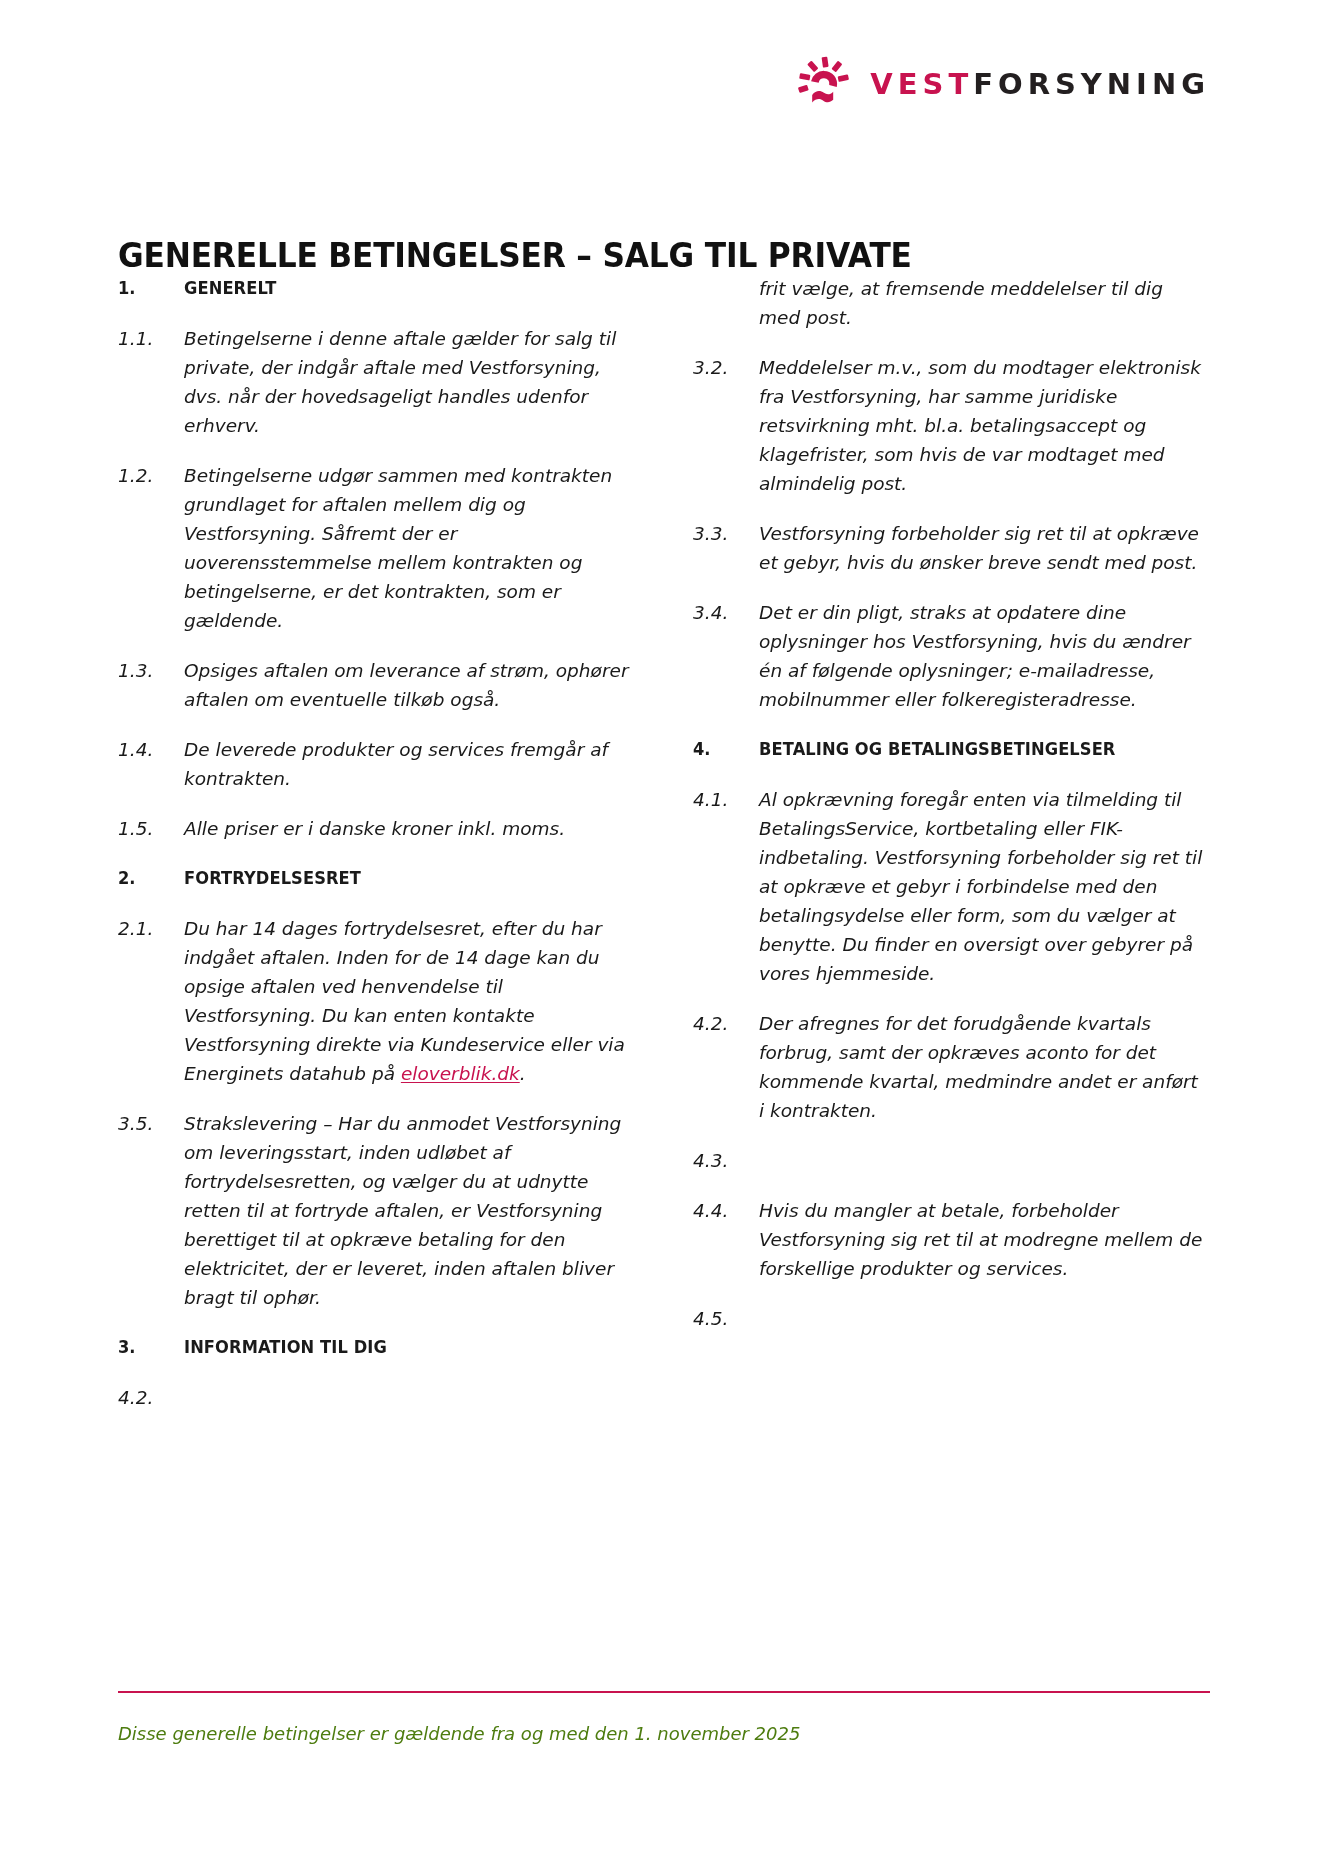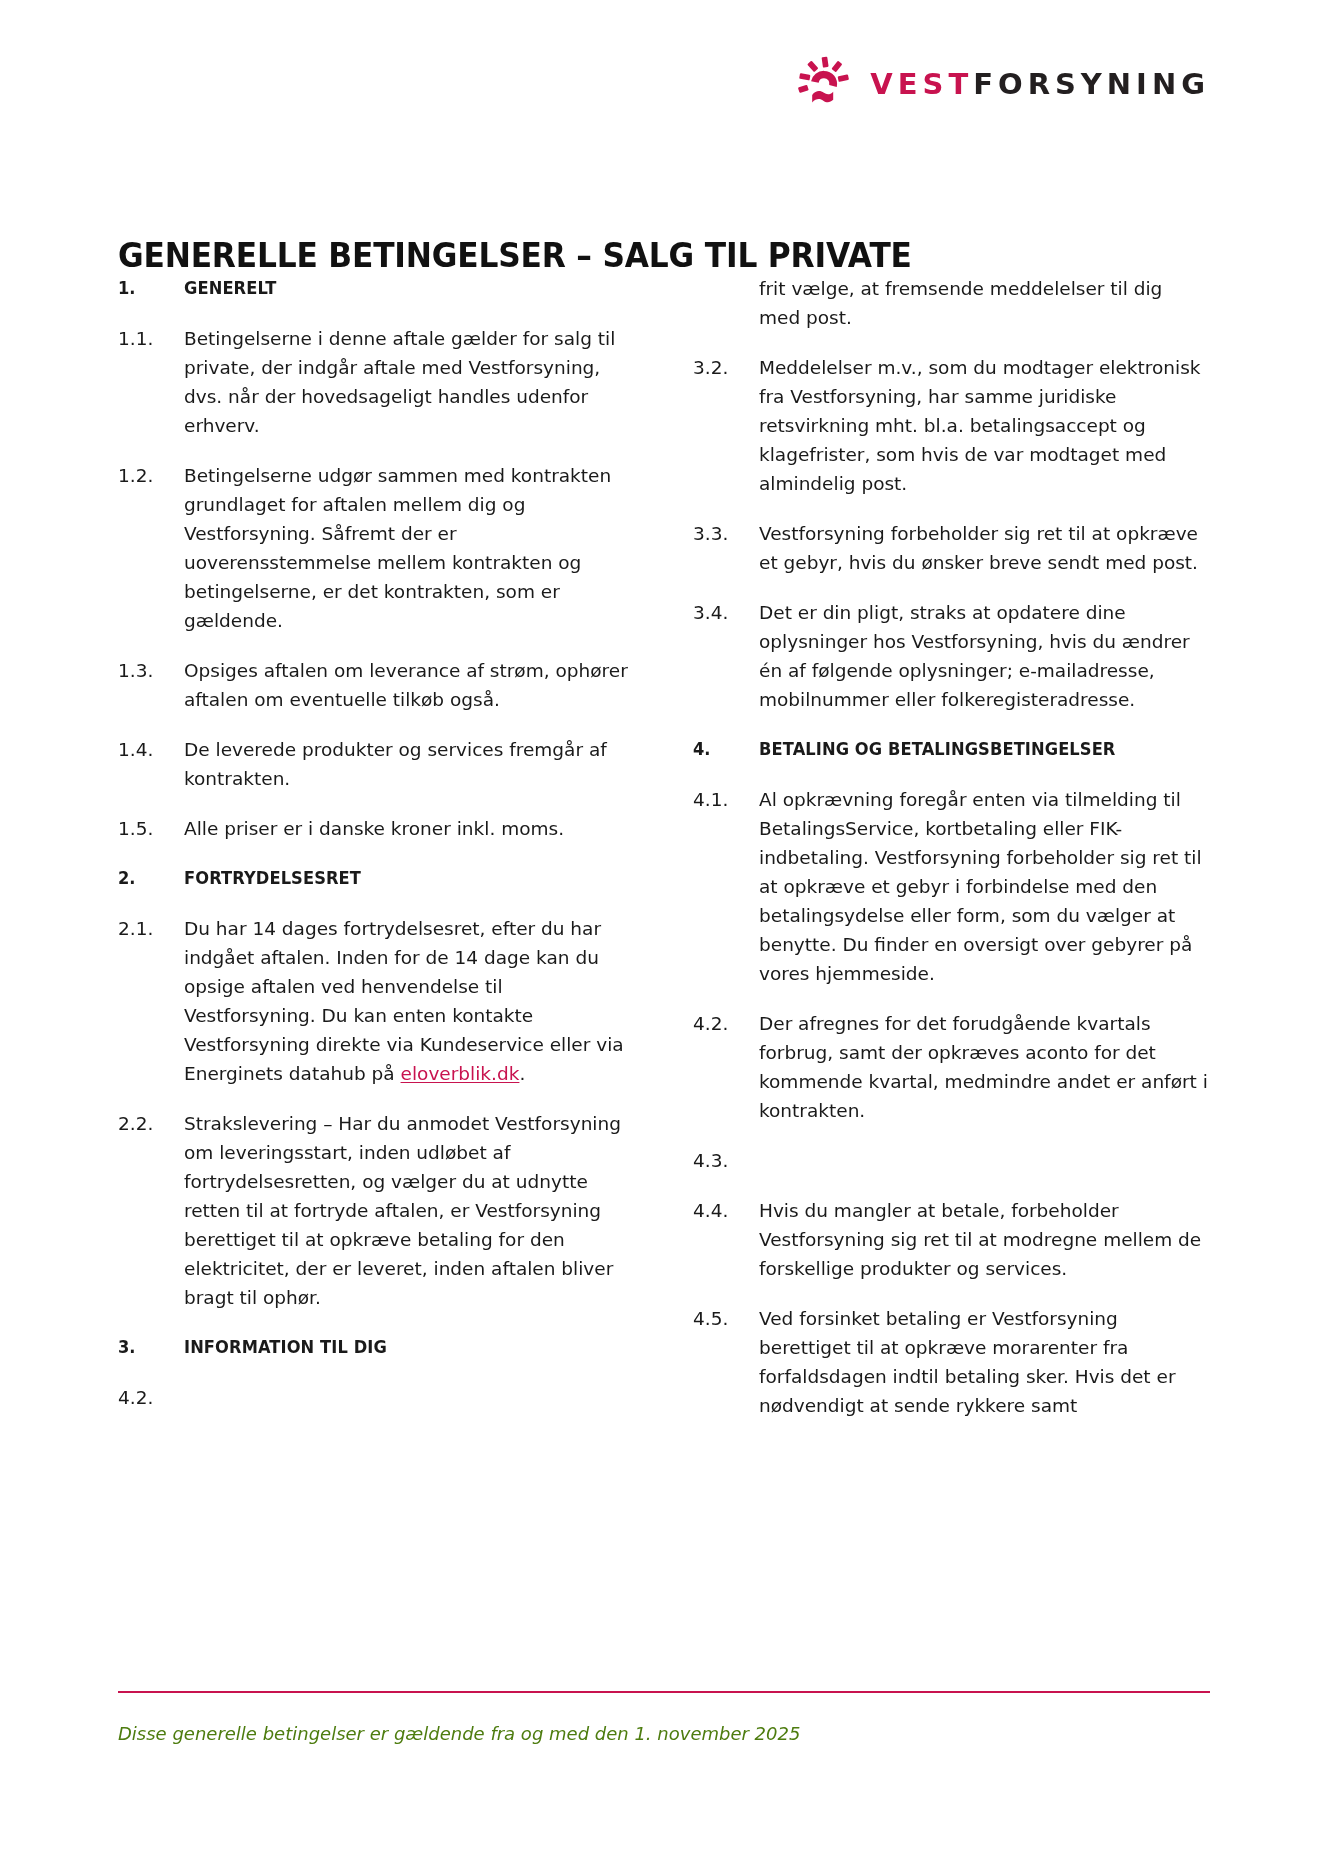--- a/index.html
+++ b/index.html
@@ -79,21 +79,21 @@
   .sec-head,
   .item {
     display: flex;
     align-items: flex-start;
   }
   .sec-head {
     margin-bottom: 21px;
     margin-top: 6px;
   }
   .sec-head:first-child { margin-top: 0; }
-  .item { margin-bottom: 21px; }
+  .item { margin-bottom: 21px; font-style: italic; }
 
   .num {
     flex: 0 0 auto;
     width: 66px;
     font-size: 18.5px;
     line-height: 29px;
     color: #1a1a1a;
   }
   .sec-head .num {
     font-weight: 700;
@@ -201,21 +201,21 @@
         </div>
         <div class="sec-head">
           <div class="num">2.</div>
           <div class="body-text">FORTRYDELSESRET</div>
         </div>
         <div class="item">
           <div class="num">2.1.</div>
           <div class="body-text"><span>Du har 14 dages fortrydelsesret, efter du har indgået aftalen. Inden for de 14 dage kan du opsige aftalen ved henvendelse til Vestforsyning. Du kan enten kontakte Vestforsyning direkte via Kundeservice eller via Energinets datahub på </span><a class="doclink" href="#">eloverblik.dk</a><span>.</span></div>
         </div>
         <div class="item">
-          <div class="num">2.2.</div>
+          <div class="num">3.5.</div>
           <div class="body-text">Strakslevering – Har du anmodet Vestforsyning om leveringsstart, inden udløbet af fortrydelsesretten, og vælger du at udnytte retten til at fortryde aftalen, er Vestforsyning berettiget til at opkræve betaling for den elektricitet, der er leveret, inden aftalen bliver bragt til ophør.</div>
         </div>
         <div class="sec-head">
           <div class="num">3.</div>
           <div class="body-text">INFORMATION TIL DIG</div>
         </div>
         <div class="item">
           <div class="num">4.2.</div>
         </div>
       </div>
@@ -250,21 +250,20 @@
         </div>
         <div class="item">
           <div class="num">4.3.</div>
         </div>
         <div class="item">
           <div class="num">4.4.</div>
           <div class="body-text">Hvis du mangler at betale, forbeholder Vestforsyning sig ret til at modregne mellem de forskellige produkter og services.</div>
         </div>
         <div class="item">
           <div class="num">4.5.</div>
-          <div class="body-text">Ved forsinket betaling er Vestforsyning berettiget til at opkræve morarenter fra forfaldsdagen indtil betaling sker. Hvis det er nødvendigt at sende rykkere samt</div>
         </div>
       </div>
   </div>
 
   <div class="footer-rule"></div>
   <div class="footer-text">Disse generelle betingelser er gældende fra og med den 1. november 2025</div>
 
 </div>
 
 </body></html>

